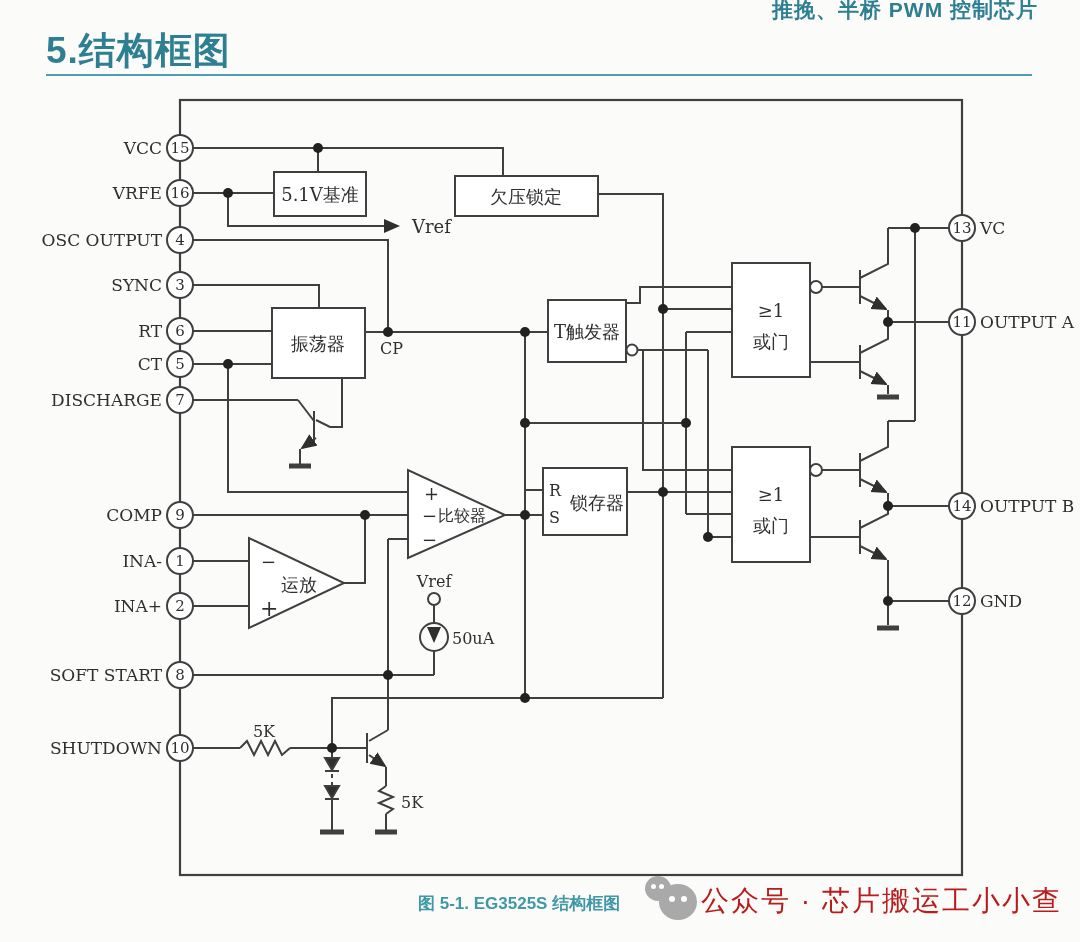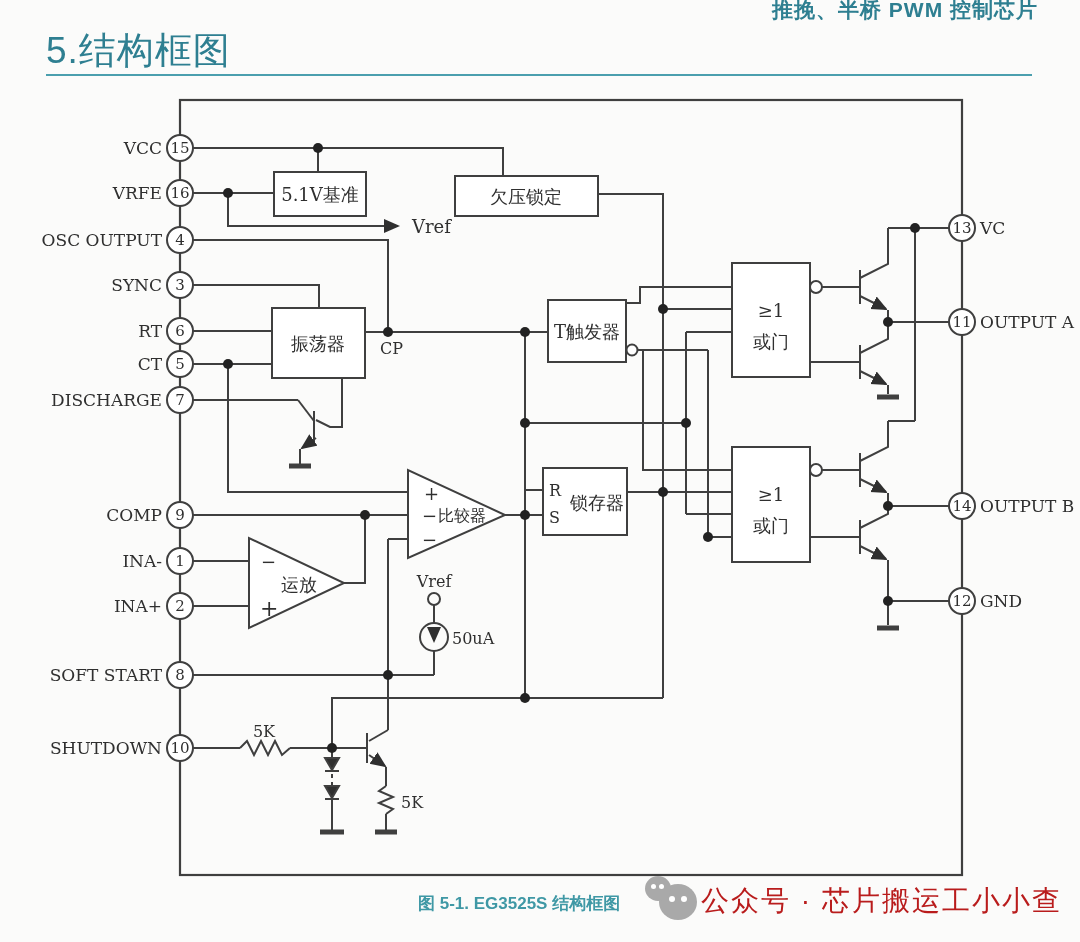--- a/index.html
+++ b/index.html
@@ -8,21 +8,21 @@
     background:#fbfbfa;overflow:hidden;
     font-family:"Liberation Sans",sans-serif;
   }
   .tagline{
     position:absolute;top:-4px;right:42px;
     font-size:21px;font-weight:bold;letter-spacing:1px;
     color:#2e7f91;
   }
   .title{
     position:absolute;top:26px;left:46px;
-    font-size:37px;font-weight:normal;color:#2e7f91;letter-spacing:1px;
+    font-size:37px;font-weight:bold;color:#2e7f91;letter-spacing:1px;
   }
   .title-rule{
     position:absolute;top:74px;left:46px;width:986px;height:0;
     border-top:2px solid #4b9fae;
   }
   svg{position:absolute;left:0;top:0;}
   svg text{font-family:"DejaVu Serif","Liberation Serif",serif;fill:#2f2f2f;}
   .pinlbl{font-size:17px;}
   .pinnum{font-size:15px;}
   .blk{font-size:18px;}

